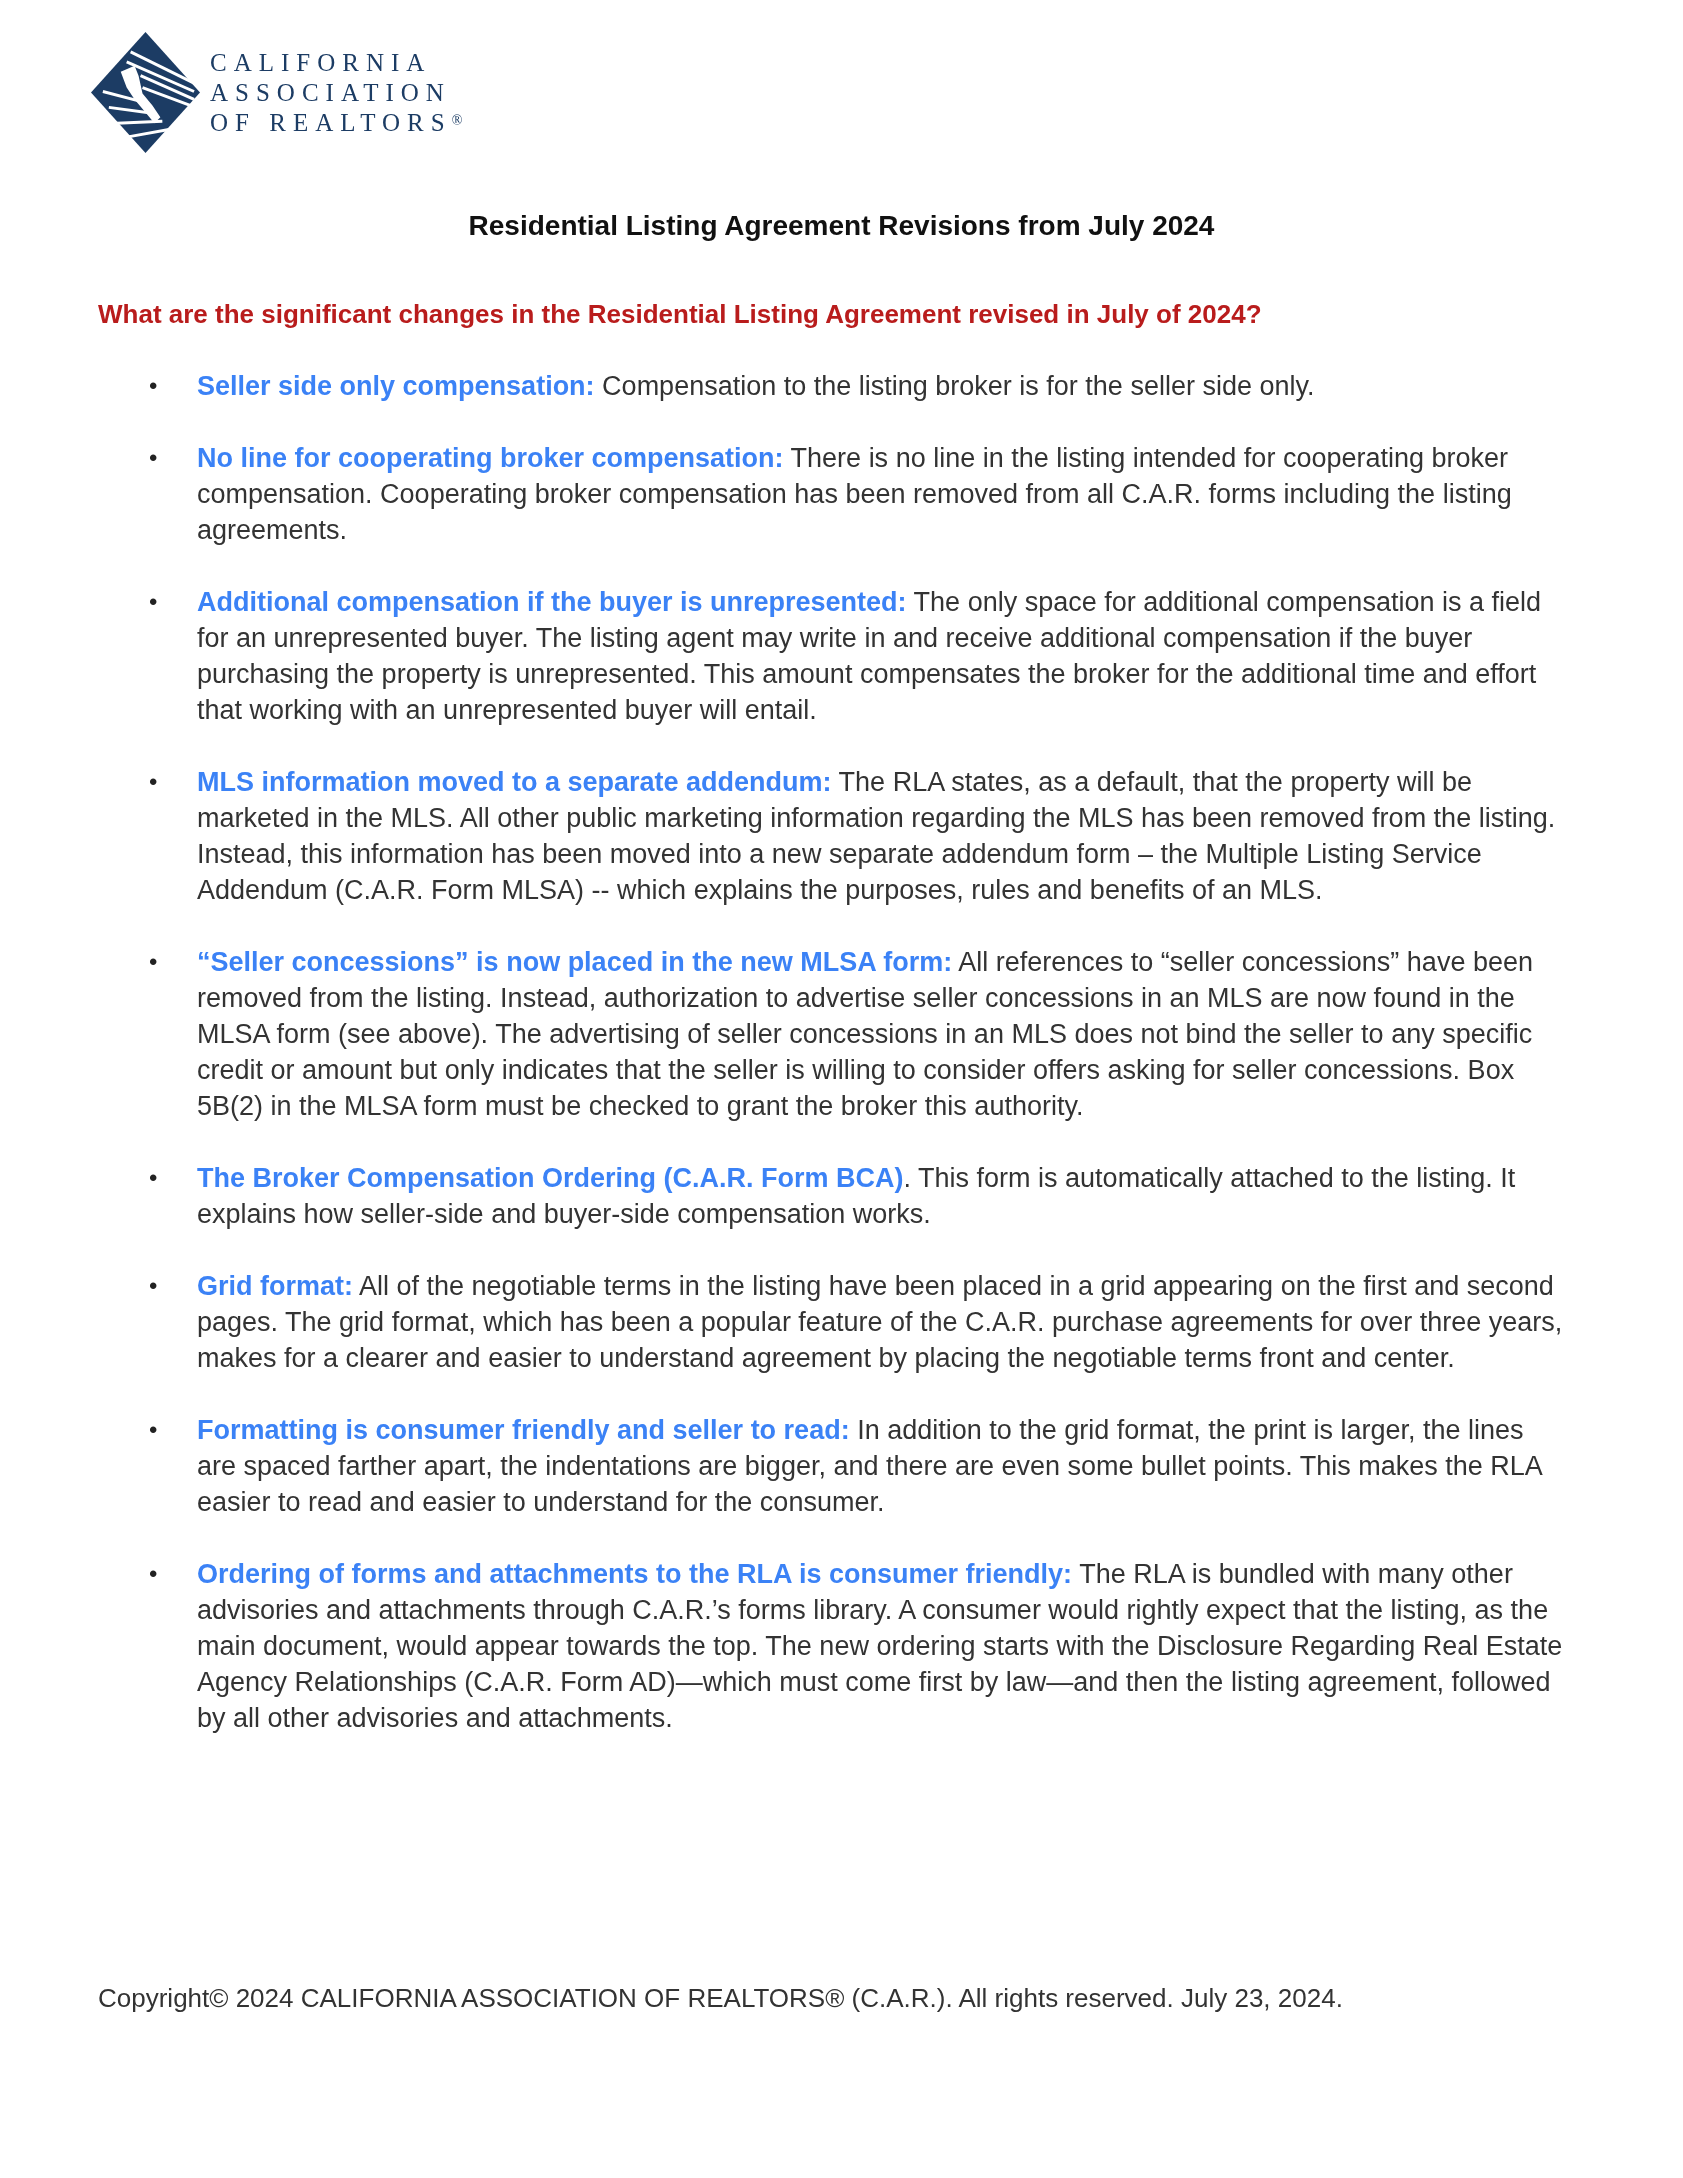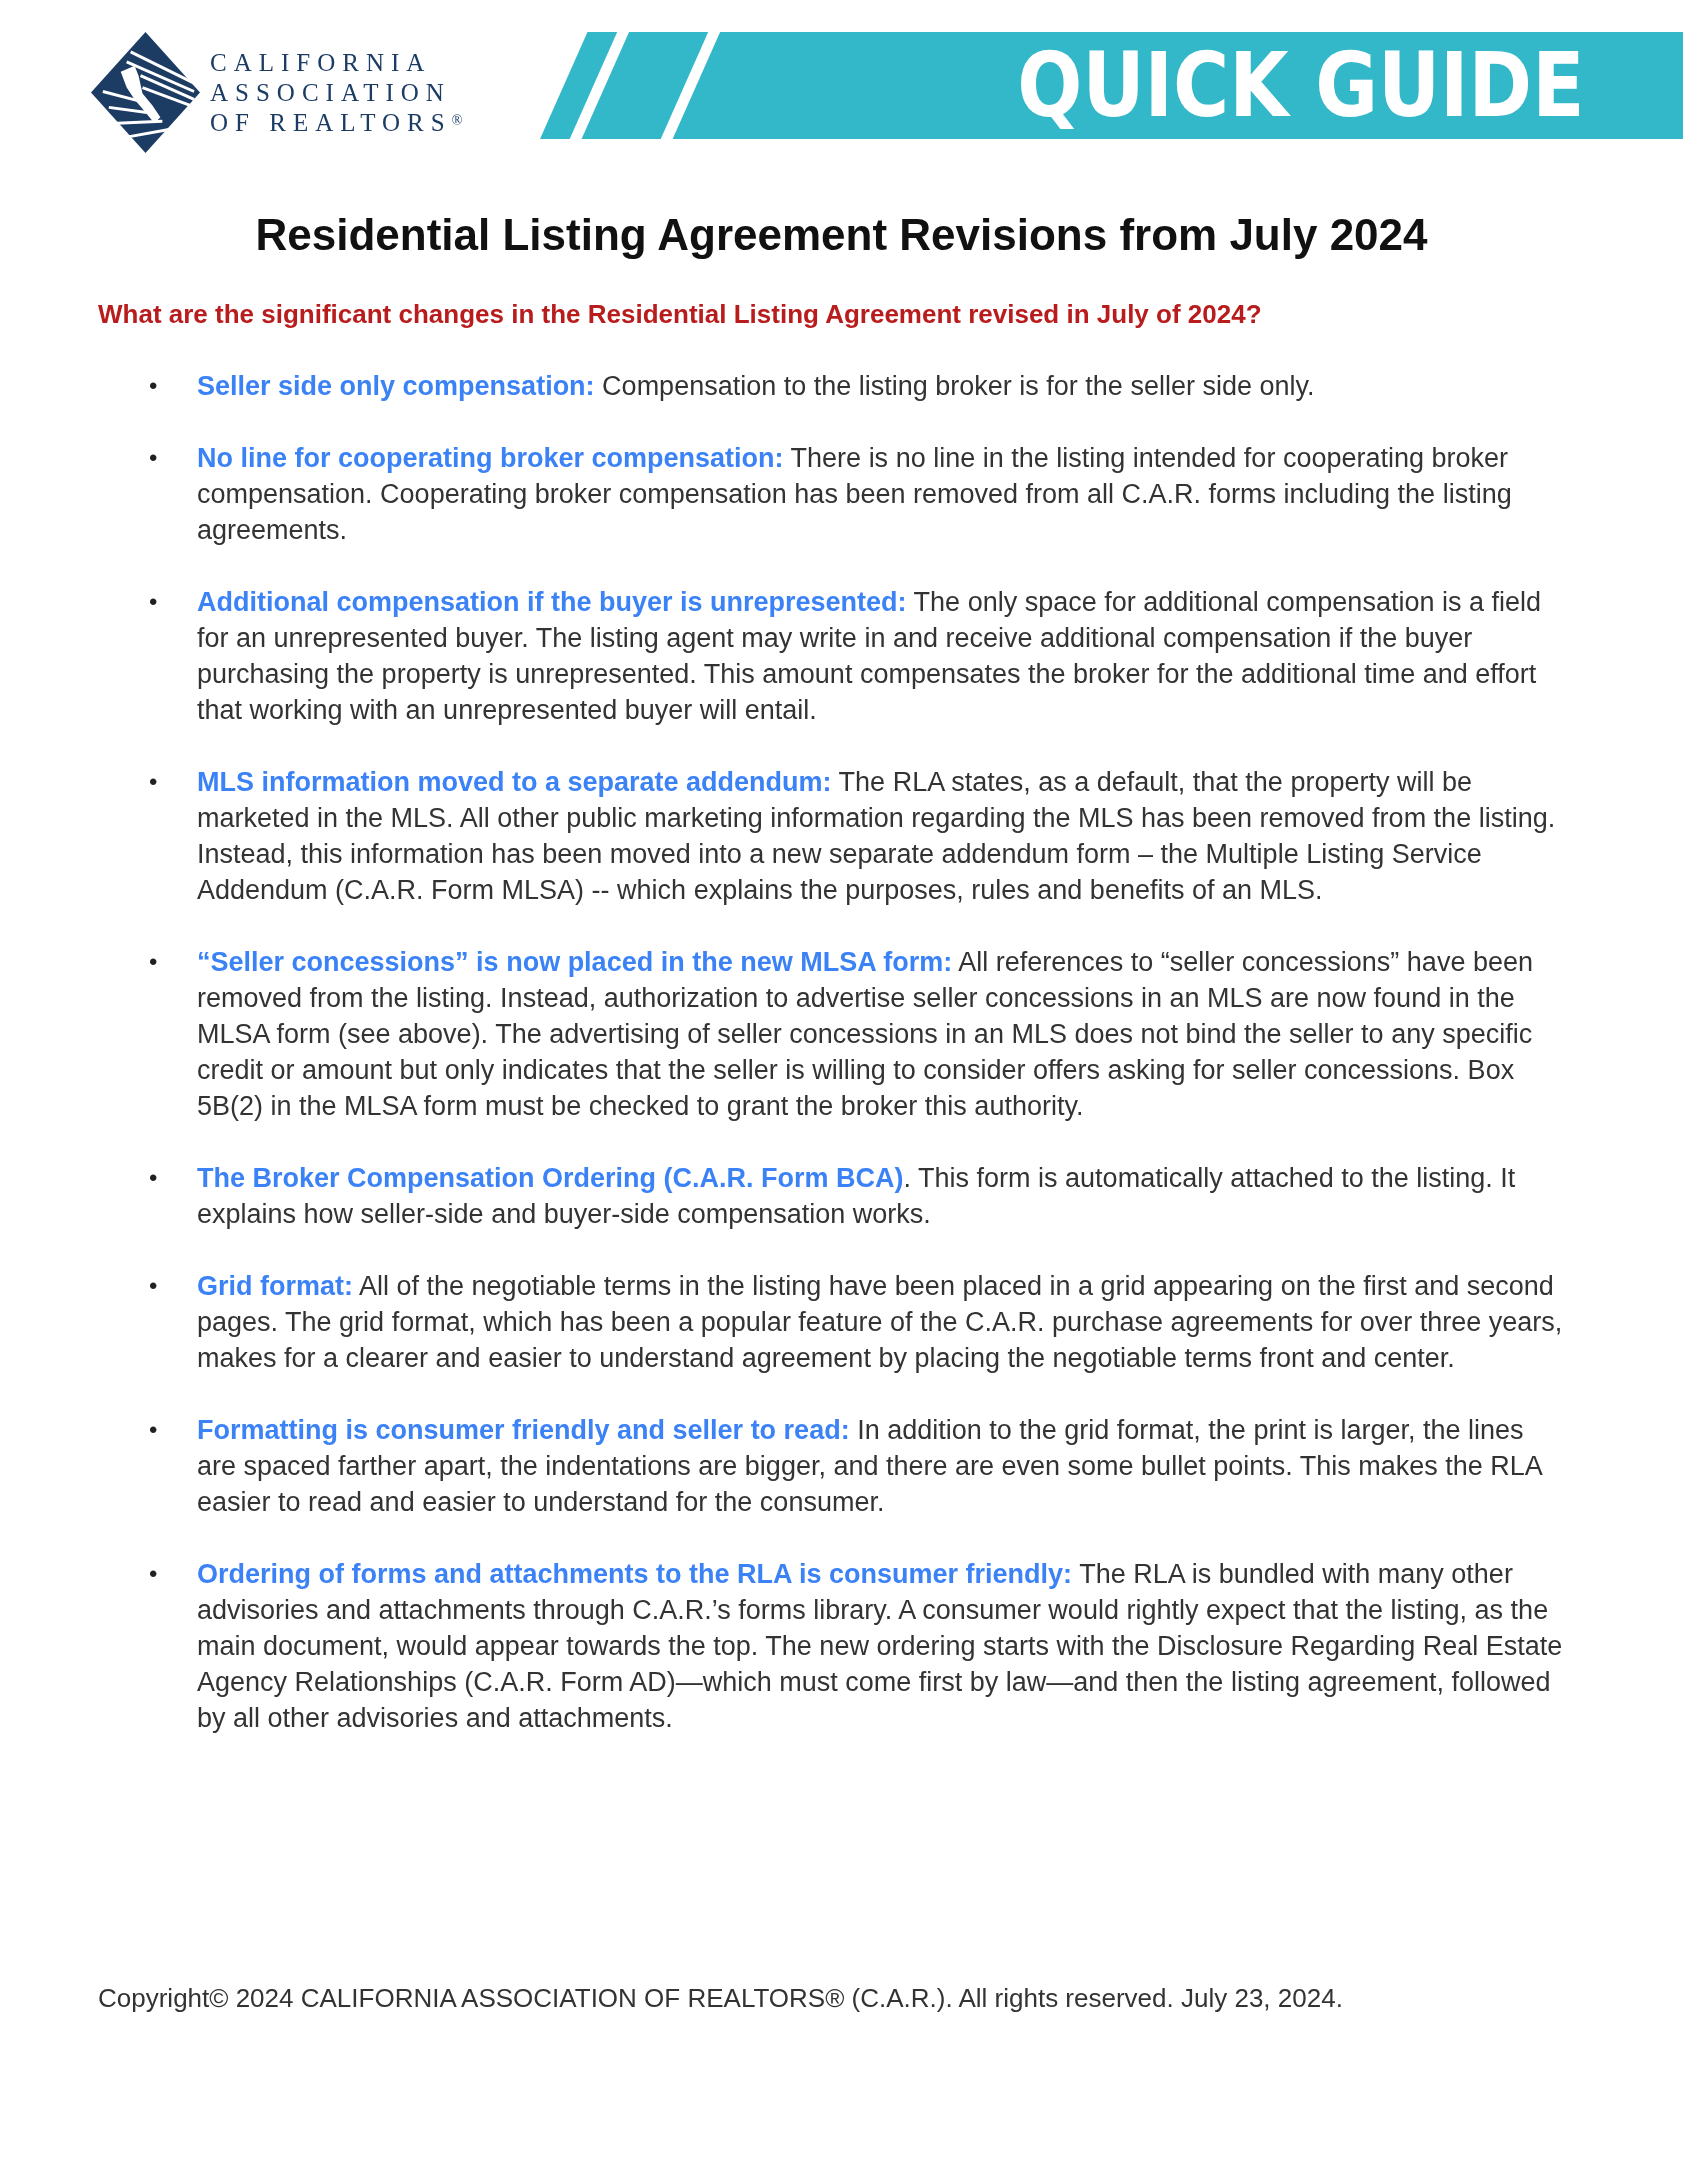--- a/index.html
+++ b/index.html
@@ -14,21 +14,21 @@
   .logo-text div { white-space: nowrap; }
   .logo-text sup { font-size: 14px; letter-spacing: 0; vertical-align: top; position: relative; top: -2px; }
 
   .banner { position: absolute; left: 540px; top: 32px; width: 1143px; height: 107px; }
   .banner svg { position: absolute; left: 0; top: 0; }
   .banner-title { position: absolute; right: 99px; top: 2px; color: #ffffff; font-weight: bold;
                   font-size: 89px; line-height: 103px; letter-spacing: 0px; white-space: nowrap;
                   font-family: "DejaVu Sans", "Liberation Sans", sans-serif; transform: scaleX(0.86); transform-origin: right center; }
 
   .doc-title { position: absolute; left: 0; width: 1683px; top: 210px; text-align: center;
-               font-weight: bold; font-size: 44px; color: #111111; }
+               font-weight: bold; font-size: 28px; color: #111111; }
   .question { position: absolute; left: 98px; top: 299px; font-weight: bold; font-size: 26px; color: #b91c1c; white-space: nowrap; }
 
   .list { position: absolute; left: 149px; top: 368px; width: 1416px; margin: 0; padding: 0; list-style: none; }
   .item { position: relative; padding-left: 48px; font-size: 27px; line-height: 36px; color: #333;
           margin-bottom: 36px; }
   .item .bullet { position: absolute; left: 0; top: 0; font-size: 24px; color: #222; }
   .item .lead { font-weight: bold; color: #3b82f6; }
 
   .footer { position: absolute; left: 98px; top: 1983px; font-size: 26px; color: #333; white-space: nowrap; }
 </style>
@@ -51,28 +51,20 @@
       </g>
       <path d="M30,40 L44,34 L48,44 L52,62 L62,74 L70,86 L64,92 L54,80 L44,68 L36,56 Z" fill="#ffffff"></path>
     </svg>
     <div class="logo-text">
       <div>CALIFORNIA</div>
       <div>ASSOCIATION</div>
       <div><span>OF REALTORS</span><sup>®</sup></div>
     </div>
   </div>
 
-  <div class="banner">
-    <svg width="1143" height="107" viewBox="0 0 1155 108">
-      <polygon points="0,108 48,0 78,0 30,108" fill="#33b8c9"></polygon>
-      <polygon points="42,108 90,0 170,0 122,108" fill="#33b8c9"></polygon>
-      <polygon points="134,108 182,0 1155,0 1155,108" fill="#33b8c9"></polygon>
-    </svg>
-    <div class="banner-title">QUICK GUIDE</div>
-  </div>
 </div>
 
 <div class="doc-title">Residential Listing Agreement Revisions from July 2024</div>
 <div class="question">What are the significant changes in the Residential Listing Agreement revised in July of 2024?</div>
 
 <ul class="list">
   <li class="item"><span class="bullet">•</span><span class="lead">Seller side only compensation:</span><span> Compensation to the listing broker is for the seller side only.</span></li>
   <li class="item"><span class="bullet">•</span><span class="lead">No line for cooperating broker compensation:</span><span> There is no line in the listing intended for cooperating broker compensation. Cooperating broker compensation has been removed from all C.A.R. forms including the listing agreements.</span></li>
   <li class="item"><span class="bullet">•</span><span class="lead">Additional compensation if the buyer is unrepresented:</span><span> The only space for additional compensation is a field for an unrepresented buyer. The listing agent may write in and receive additional compensation if the buyer purchasing the property is unrepresented. This amount compensates the broker for the additional time and effort that working with an unrepresented buyer will entail.</span></li>
   <li class="item"><span class="bullet">•</span><span class="lead">MLS information moved to a separate addendum:</span><span> The RLA states, as a default, that the property will be marketed in the MLS. All other public marketing information regarding the MLS has been removed from the listing. Instead, this information has been moved into a new separate addendum form – the Multiple Listing Service Addendum (C.A.R. Form MLSA) -- which explains the purposes, rules and benefits of an MLS.</span></li>

